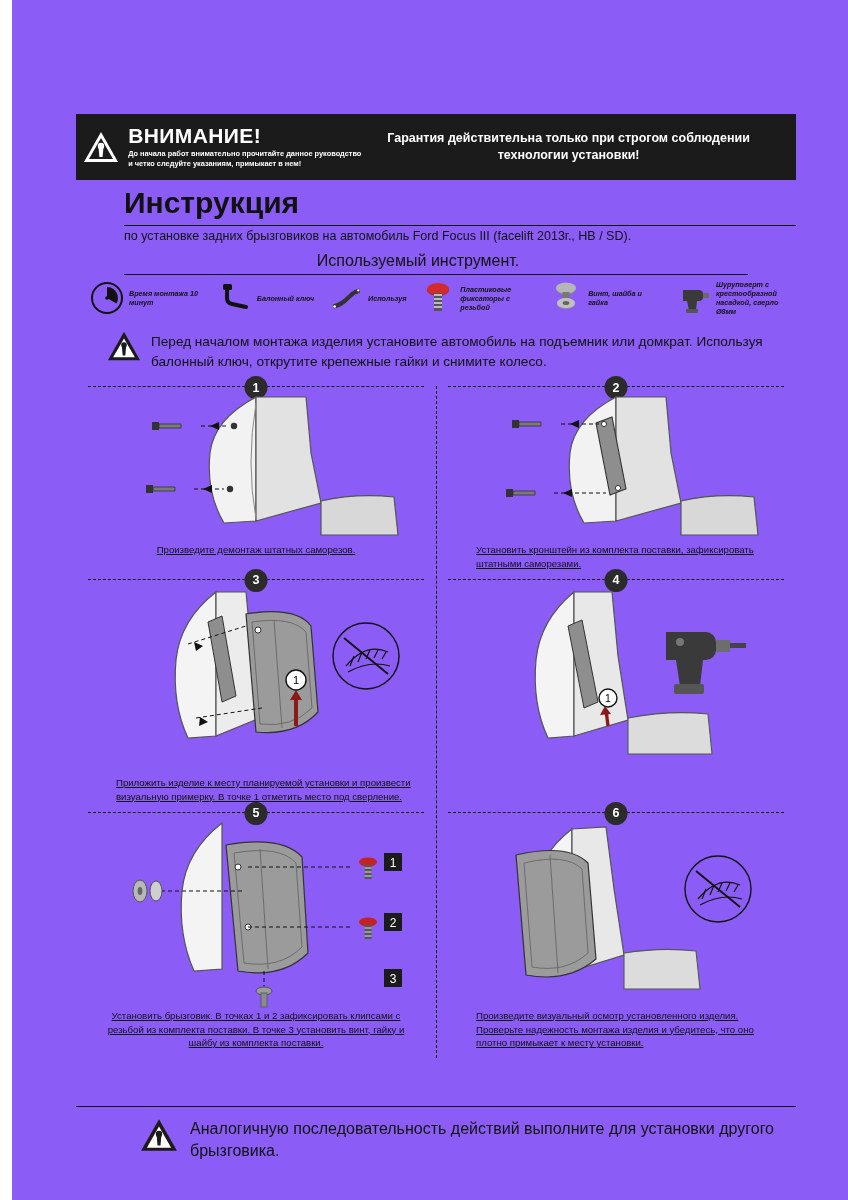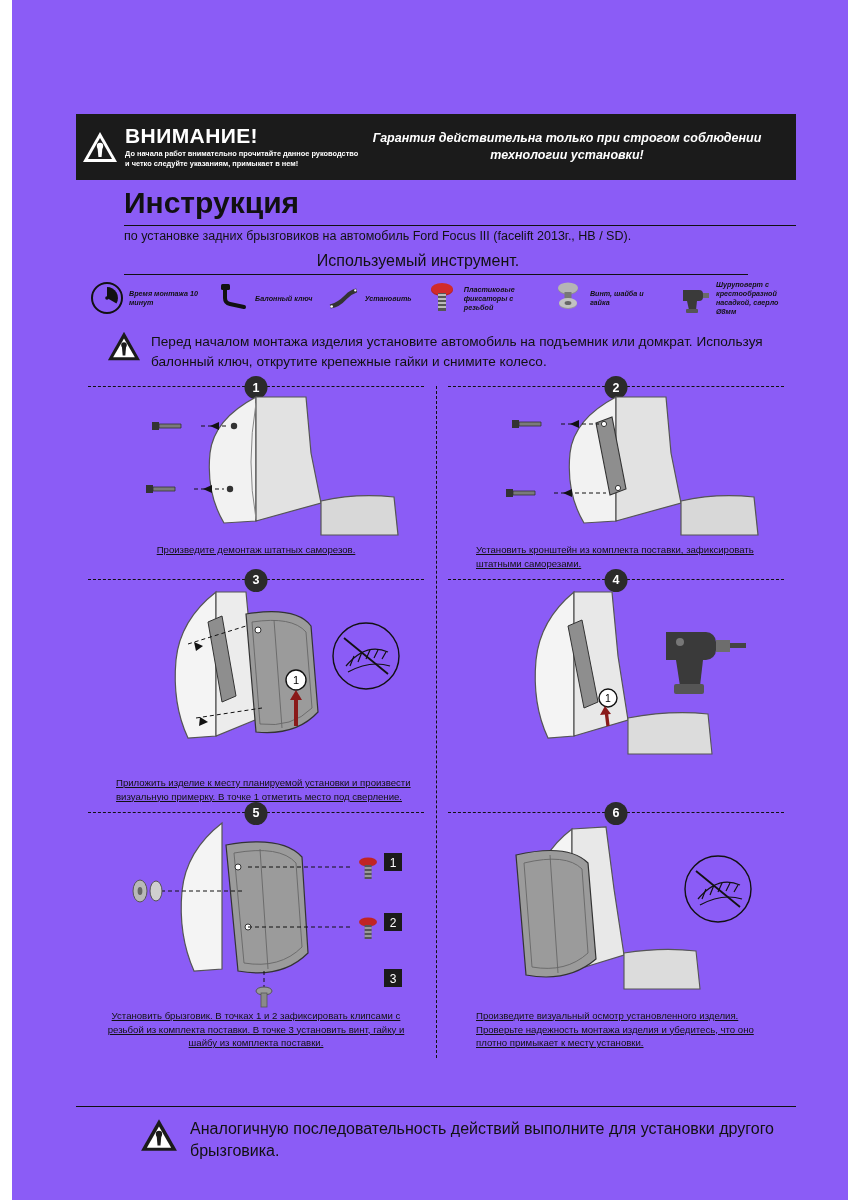--- a/index.html
+++ b/index.html
@@ -55,21 +55,20 @@
     line-height: 1.35;
     max-width: 235px;
   }
   .warn-right {
     margin-left: auto;
     text-align: center;
     padding-right: 22px;
     font-size: 12.5px;
     font-weight: bold;
     line-height: 1.35;
-    font-style: italic;
   }
 
   
   .title-block {
     position: absolute;
     left: 64px; top: 186px;
     width: 720px;
   }
   .doc-title {
     font-size: 30px;
@@ -272,21 +271,21 @@
     </div>
 
     <div class="tool">
       <div class="tool-ico">
         <svg width="36" height="34" viewBox="0 0 36 34">
           <path d="M4 24 Q12 22 20 14 Q26 8 32 7 L33 11 Q27 13 22 18 Q14 27 5 28 Z" fill="#333"></path>
           <circle cx="6" cy="26" r="1.4" fill="#fff"></circle>
           <circle cx="31" cy="9" r="1.2" fill="#fff"></circle>
         </svg>
       </div>
-      <div class="tool-txt">Установить</div>
+      <div class="tool-txt">Используя</div>
     </div>
 
     <div class="tool">
       <div class="tool-ico">
         <svg width="34" height="34" viewBox="0 0 34 34">
           <ellipse cx="17" cy="9" rx="11" ry="6" fill="#b01f1f"></ellipse>
           <ellipse cx="17" cy="8" rx="11" ry="6" fill="#d12b2b"></ellipse>
           <rect x="13" y="12" width="8" height="18" fill="#555"></rect>
           <path d="M13 14 h8 M13 18 h8 M13 22 h8 M13 26 h8" stroke="#ddd" stroke-width="1.4"></path>
         </svg>

